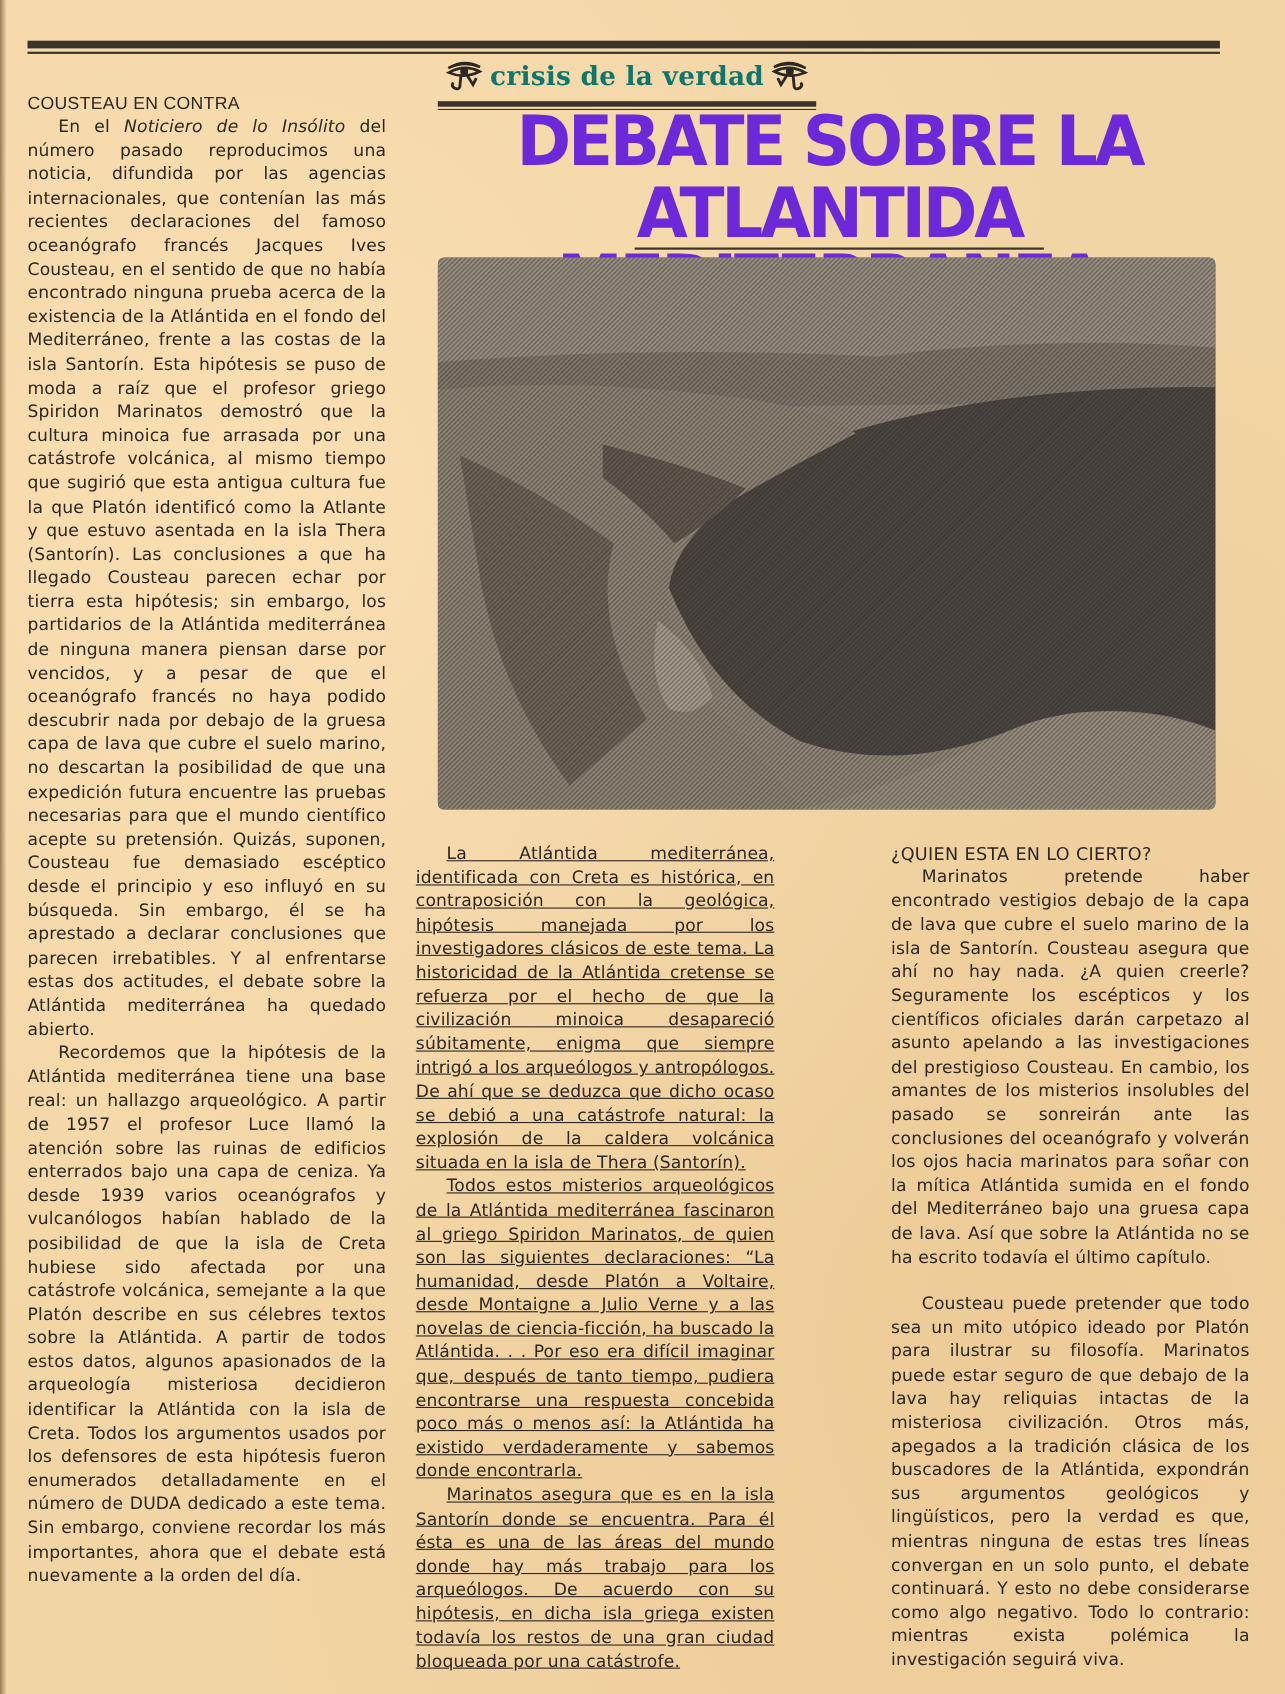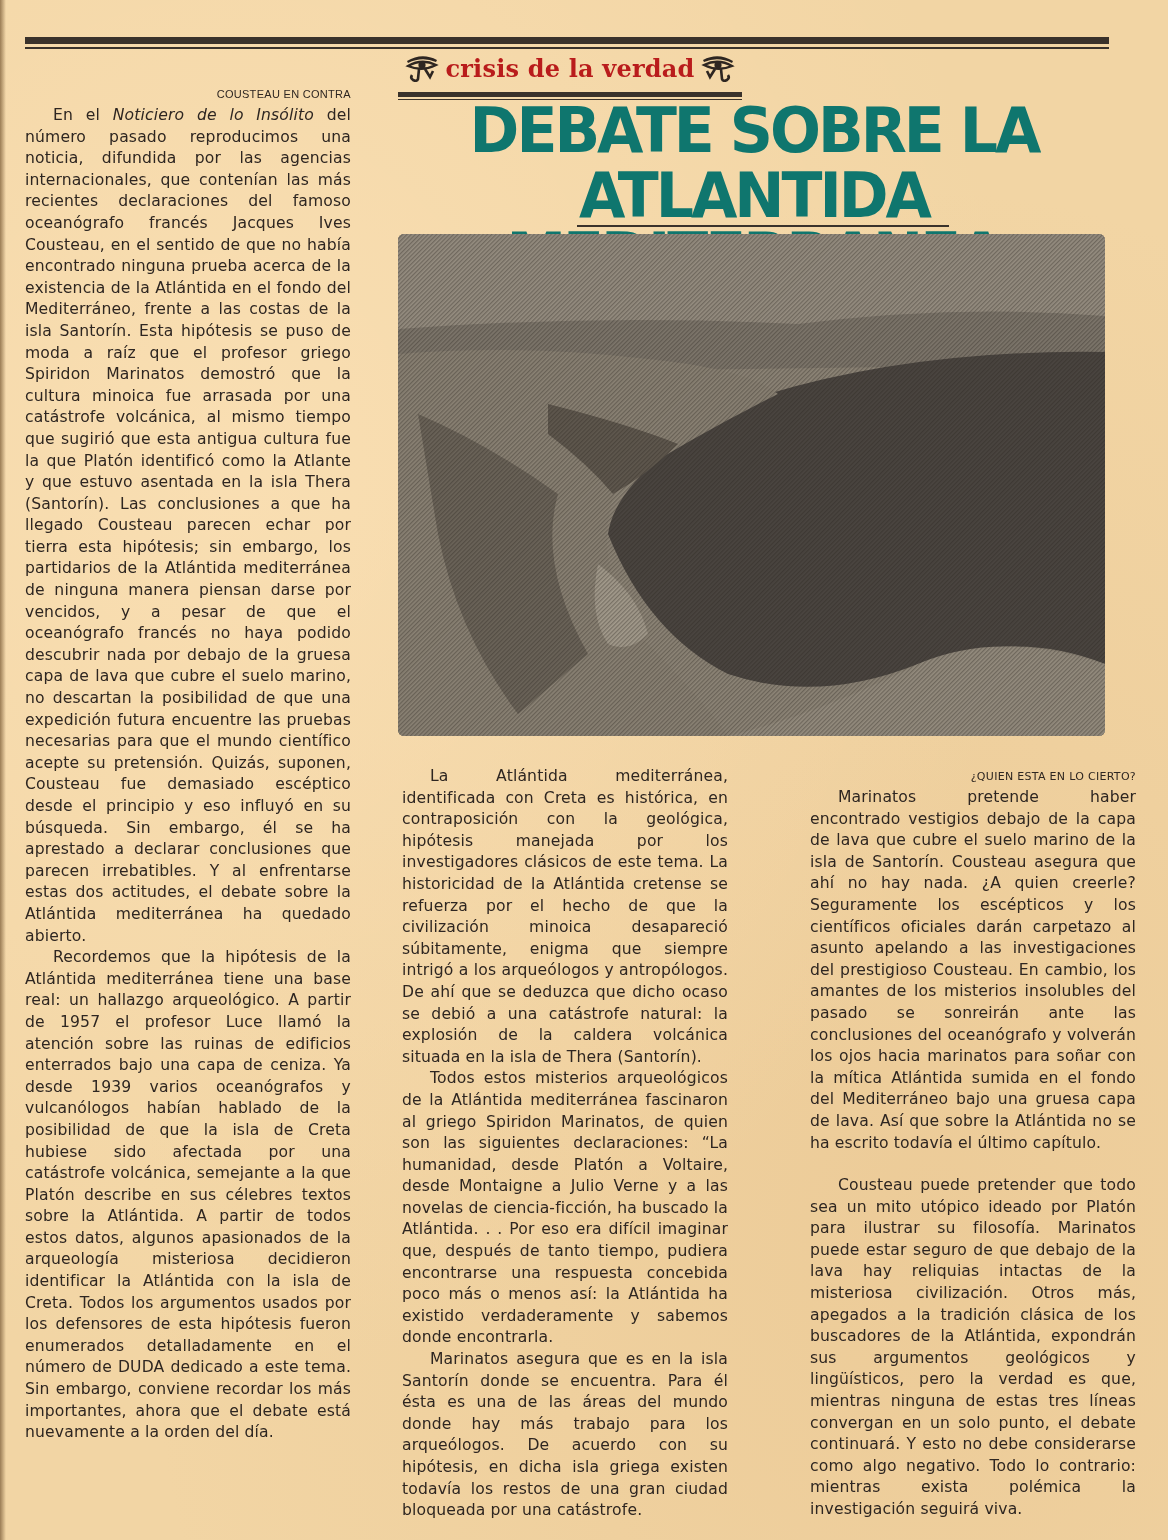--- a/index.html
+++ b/index.html
@@ -17,44 +17,44 @@
     background: linear-gradient(to right, #9b7d55, rgba(0,0,0,0)); }
   .top-rule { position: absolute; left: 25px; top: 37px; width: 1084px; height: 7px;
     background: #3a322b; }
   .top-rule2 { position: absolute; left: 25px; top: 47px; width: 1084px; height: 2px;
     background: #3a322b; }
 
   .col { position: absolute; font-size: 15.6px; line-height: 21.6px;
     text-align: justify; letter-spacing: 0.15px; }
   .col p { margin: 0; text-indent: 28px; }
   .col-left { left: 25px; top: 84px; width: 326px; }
-  .col-mid { left: 402px; top: 766px; width: 326px; }
+  .col-mid { left: 378px; top: 766px; width: 326px; text-decoration: underline; }
   .col-right { left: 775px; top: 766px; width: 326px; margin-left: 35px; }
 
-  .subhead { text-align: right; font-size: 11px; line-height: 21px;
+  .subhead { text-align: left; font-size: 16px; line-height: 21px;
     letter-spacing: 0.3px; text-indent: 0 !important; margin: 0; }
   .sh-cousteau { font-family: "Liberation Sans Narrow", "Liberation Sans", sans-serif;
     font-stretch: condensed; margin-bottom: 19px; }
   .sh-arq { margin-top: 30px; margin-bottom: 23px; }
   .sh-quien { margin-bottom: 28px; }
   .gap { height: 21px; }
 
   .kicker { position: absolute; left: 398px; top: 50px; width: 344px; height: 36px;
     display: flex; align-items: center; justify-content: center; gap: 6px; }
   .kicker-text { font-family: "DejaVu Serif", serif; font-weight: bold;
-    font-size: 24px; color: #b91c1c; letter-spacing: 0.2px; }
+    font-size: 24px; color: #0f766e; letter-spacing: 0.2px; }
   .eye { width: 34px; height: 30px; display: inline-block; }
   .kicker-rule { position: absolute; left: 398px; top: 92px; width: 344px; height: 5px;
     background: #3a322b; }
   .kicker-rule2 { position: absolute; left: 398px; top: 99px; width: 344px; height: 1px;
     background: #3a322b; }
 
   .headline { position: absolute; left: 398px; top: 100px; width: 712px;
     text-align: center; font-family: "DejaVu Sans", sans-serif; font-weight: bold;
-    color: #0f766e; text-transform: uppercase; }
+    color: #6d28d9; text-transform: uppercase; }
   .hl1 { font-size: 60px; line-height: 62px; letter-spacing: -3px;
     transform: scaleY(1.05); display: block; }
   .hl2 { font-size: 60px; line-height: 62px; letter-spacing: -3px;
     transform: scaleY(1.05); display: block; }
   .hl-rule { position: absolute; left: 577px; top: 225px; width: 372px; height: 2px;
     background: #3a322b; }
 
   .photo { position: absolute; left: 398px; top: 234px; width: 707px; height: 502px;
     border-radius: 6px; overflow: hidden;
     background: #6a635a; }

